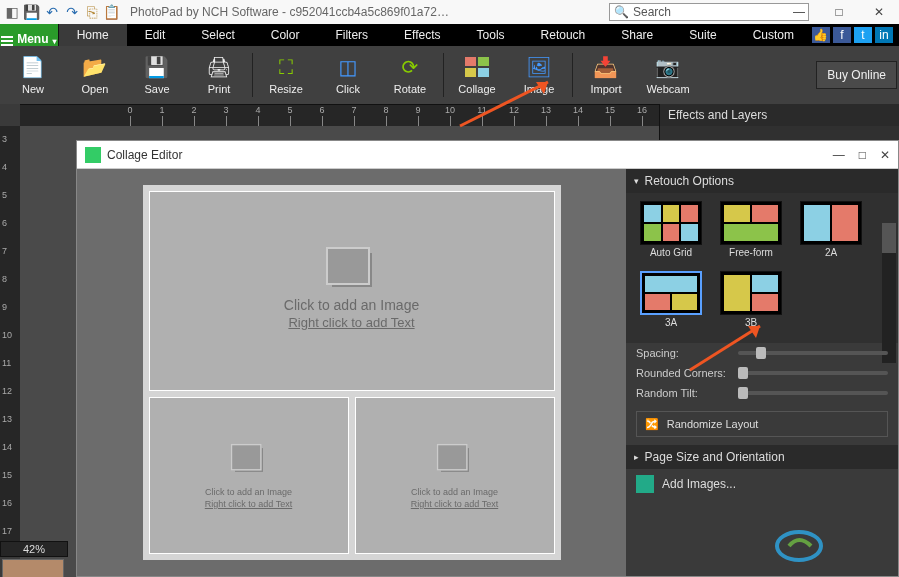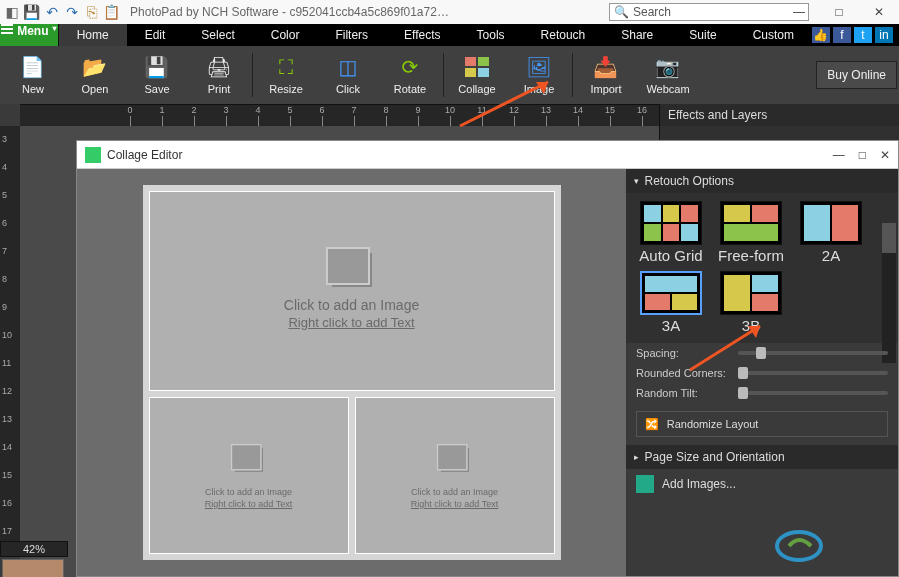--- a/index.html
+++ b/index.html
@@ -9,21 +9,21 @@
 .titlebar { height: 24px; background: #f8f8f8; display: flex; align-items: center; color: #666; padding-left: 4px; gap:4px;}
 .titlebar .qico { width:16px; height:16px; display:inline-flex; align-items:center; justify-content:center; font-size:14px;}
 .titlebar .title { flex:0 0 auto; margin-left:6px; font-size:12px; white-space:nowrap; overflow:hidden; text-overflow:ellipsis; max-width:320px;}
 .titlebar .search { margin-left:auto; margin-right:90px; width:200px; height:18px; border:1px solid #999; display:flex; align-items:center; padding:0 4px; color:#555; background:#fff;}
 .titlebar .search .mag { font-size:12px; margin-right:4px;}
 .titlebar .winbtns { position:absolute; right:0; top:0; display:flex;}
 .titlebar .winbtn { width:40px; height:24px; display:flex; align-items:center; justify-content:center; color:#444; font-size:12px;}
 
 
 .menustrip { height:22px; background:#000; display:flex; align-items:stretch;}
-.menubtn { background:#2a9b2a; color:#fff; width:70px; display:flex; align-items:flex-start; justify-content:center; gap:4px; font-weight:bold; border-right:1px solid #111;}
+.menubtn { background:#2a9b2a; color:#fff; width:70px; display:flex; align-items:flex-end; justify-content:center; gap:4px; font-weight:bold; border-right:1px solid #111;}
 .menubtn .burger { display:inline-block; width:12px; height:10px; background:linear-gradient(#fff 2px,transparent 2px 4px,#fff 4px 6px,transparent 6px 8px,#fff 8px 10px);}
 .tab { padding:0 18px; display:flex; align-items:center; color:#eee; font-size:12px;}
 .tab.active { background:#3a3a3a; }
 .social { margin-left:auto; display:flex; gap:3px; align-items:center; padding-right:6px;}
 .social span { width:18px; height:16px; display:inline-flex; align-items:center; justify-content:center; font-size:12px; color:#fff;}
 
 
 .toolbar { height:58px; background:#404040; display:flex; align-items:center; padding:0 2px;}
 .tbtn { width:62px; height:56px; display:flex; flex-direction:column; align-items:center; justify-content:center; gap:4px; color:#eee; font-size:11px;}
 .tbtn .ico { width:28px; height:24px; display:flex; align-items:center; justify-content:center; font-size:20px;}
@@ -61,21 +61,21 @@
 .ce-slot.small .t1,.ce-slot.small .t2{font-size:9px;}
 .ce-row { display:flex; gap:6px; flex:1;}
 
 .ce-side { position:absolute; right:0; top:28px; width:272px; bottom:0; background:#3a3a3a; display:flex; flex-direction:column;}
 .ce-sec-head { height:24px; background:#2a2a2a; display:flex; align-items:center; padding:0 8px; gap:6px; font-size:12px; color:#ddd; cursor:default;}
 .ce-sec-head .chev { font-size:9px;}
 .layouts { padding:8px; display:grid; grid-template-columns:repeat(3,74px); grid-auto-rows:64px; gap:6px; position:relative; background:#303030;}
 .layout-cell { display:flex; flex-direction:column; align-items:center; gap:2px;}
 .layout-thumb { width:62px; height:44px; background:#000; border:1px solid #111; padding:3px;}
 .layout-thumb.sel { border:2px solid #5aa0ff;}
-.layout-label { font-size:15px; color:#ddd;}
+.layout-label { font-size:10px; color:#ddd;}
 .lay-scroll { position:absolute; right:2px; top:30px; width:14px; height:140px; background:#222;}
 .lay-scroll .th { position:absolute; top:0; width:14px; height:30px; background:#555;}
 
 .slider-row { display:flex; align-items:center; padding:4px 10px; gap:6px; font-size:11px; color:#ccc;}
 .slider-row .lbl { width:96px;}
 .slider { flex:1; height:4px; background:#555; position:relative; border-radius:2px;}
 .slider .knob { position:absolute; top:-4px; width:10px; height:12px; background:#bbb; border-radius:2px;}
 
 .rand-btn { margin:8px 10px; height:26px; border:1px solid #555; background:#3a3a3a; display:flex; align-items:center; padding:0 8px; gap:8px; color:#ddd; font-size:11px;}
 .addimg-btn { margin:6px 10px; display:flex; align-items:center; gap:8px; font-size:12px; color:#ddd;}

